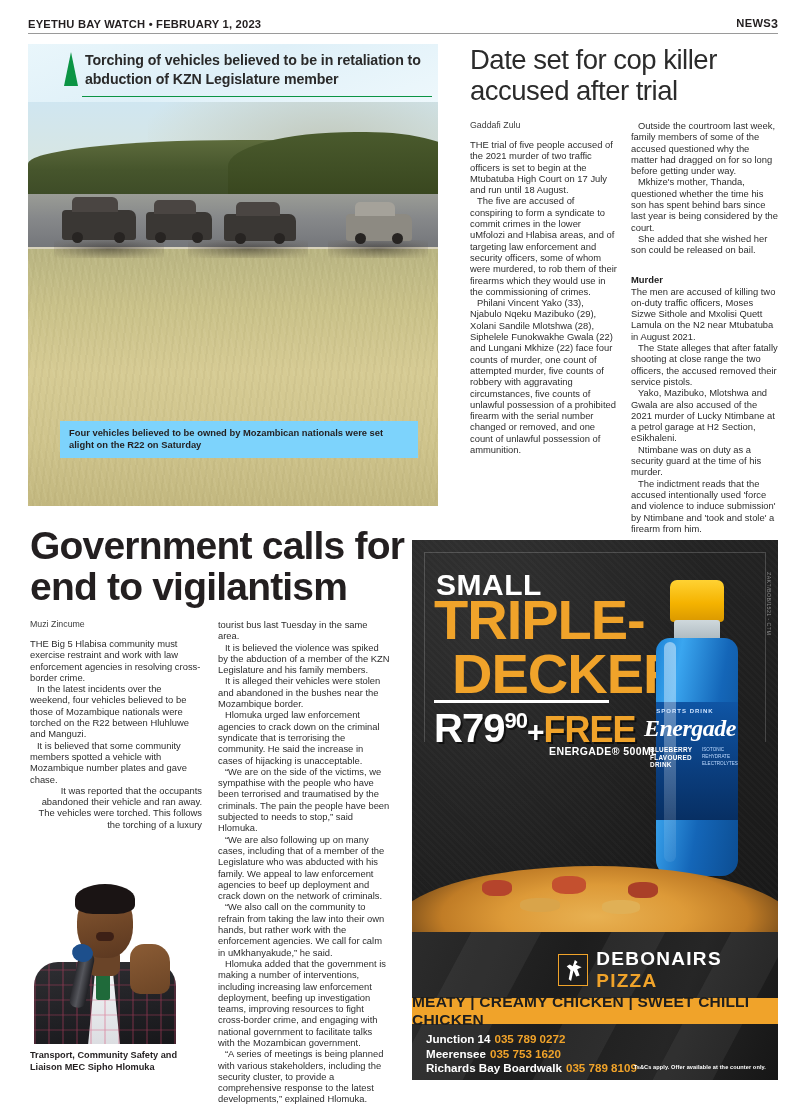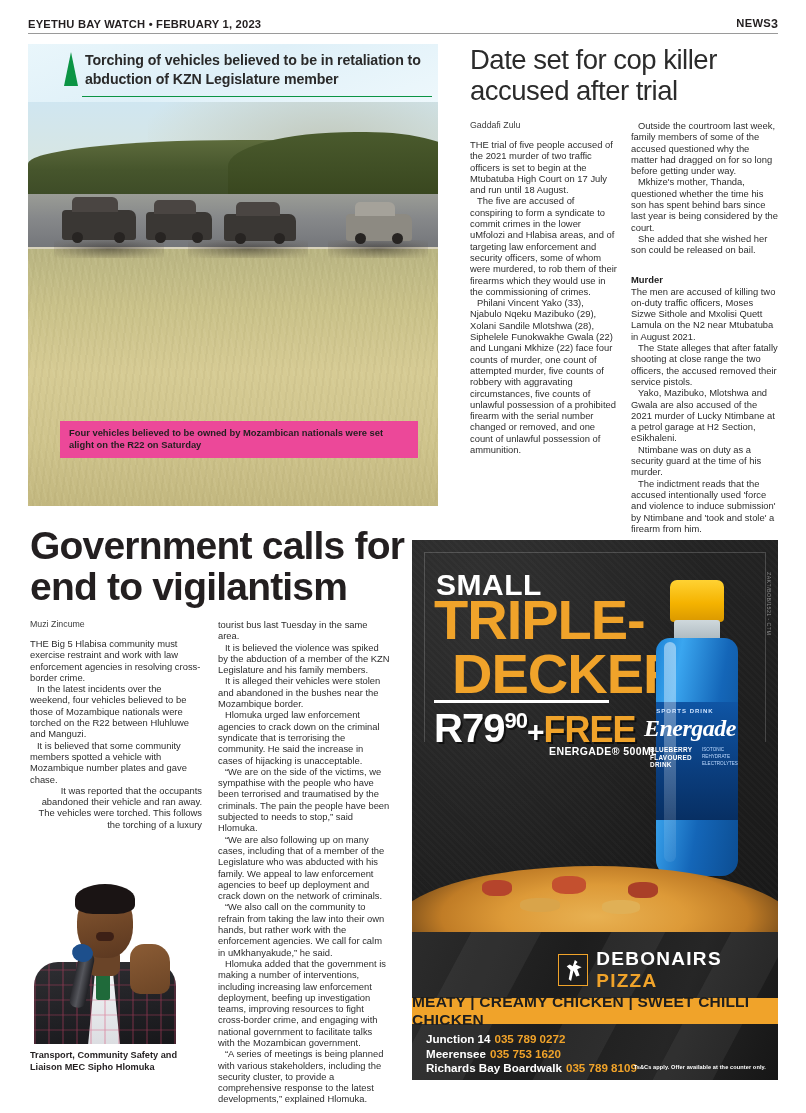--- a/index.html
+++ b/index.html
@@ -83,21 +83,21 @@
     background: radial-gradient(ellipse at 50% 50%, rgba(50,45,40,.55) 0%, rgba(90,80,65,.15) 70%, rgba(0,0,0,0) 100%); }
   
   .car { position:absolute; background:#3a3734; border-radius:4px 7px 3px 3px; }
   .car .cab { position:absolute; background:#4a4542; border-radius:5px 6px 0 0; }
   .car .wheel { position:absolute; bottom:-3px; width:11px; height:11px; border-radius:50%; background:#272422; }
   .car.pale { background:#8d8a82; }
   .car.pale .cab { background:#a5a29a; }
 
   .photo-caption {
     position:absolute; left:32px; bottom:48px; width:358px;
-    background:#ec4899; padding:6px 8px 7px 9px;
+    background:#7dd3fc; padding:6px 8px 7px 9px;
     font-size:9.4px; line-height:12px; font-weight:bold; color:#231f20;
   }
 
   
   .story-right { position:absolute; left:470px; top:44px; width:308px; }
   .hl-serifless {
     font-size:27.5px; line-height:31px; font-weight:400; color:#2b2b2b;
     letter-spacing:-.5px; margin:0 0 14px 0;
   }
   .byline { font-size:8.8px; color:#3c3c3c; margin-bottom:9px; }

